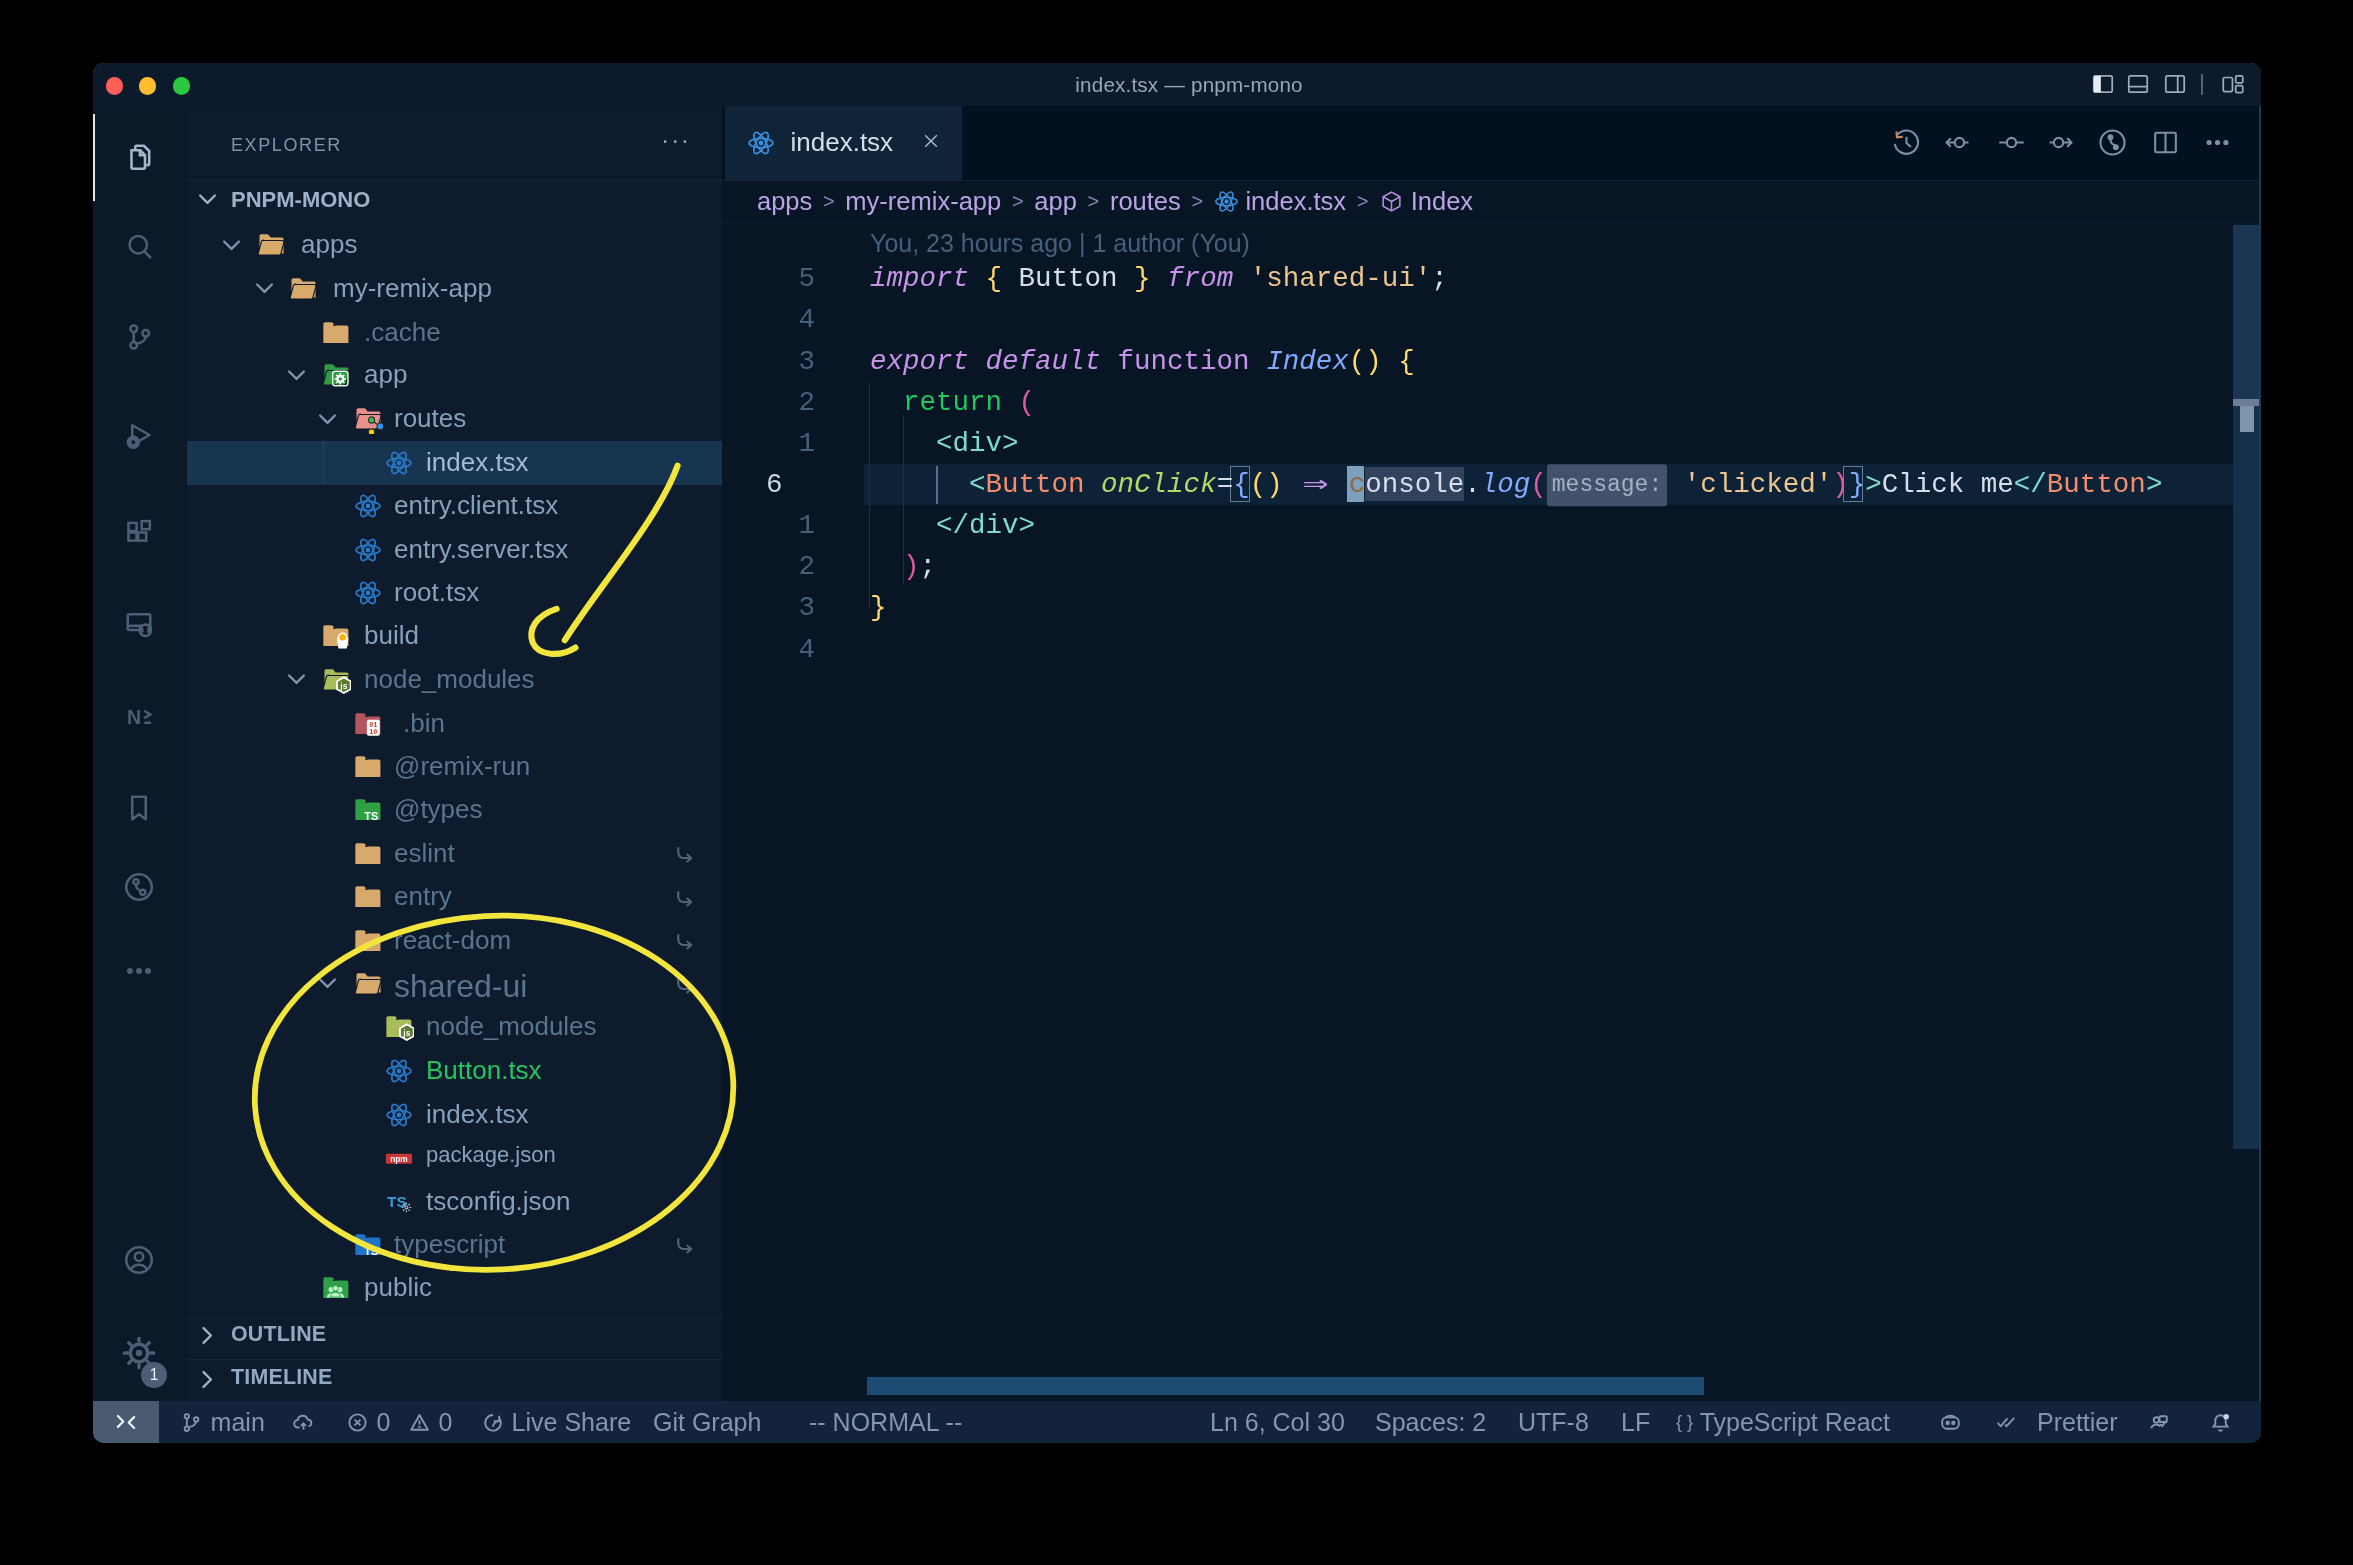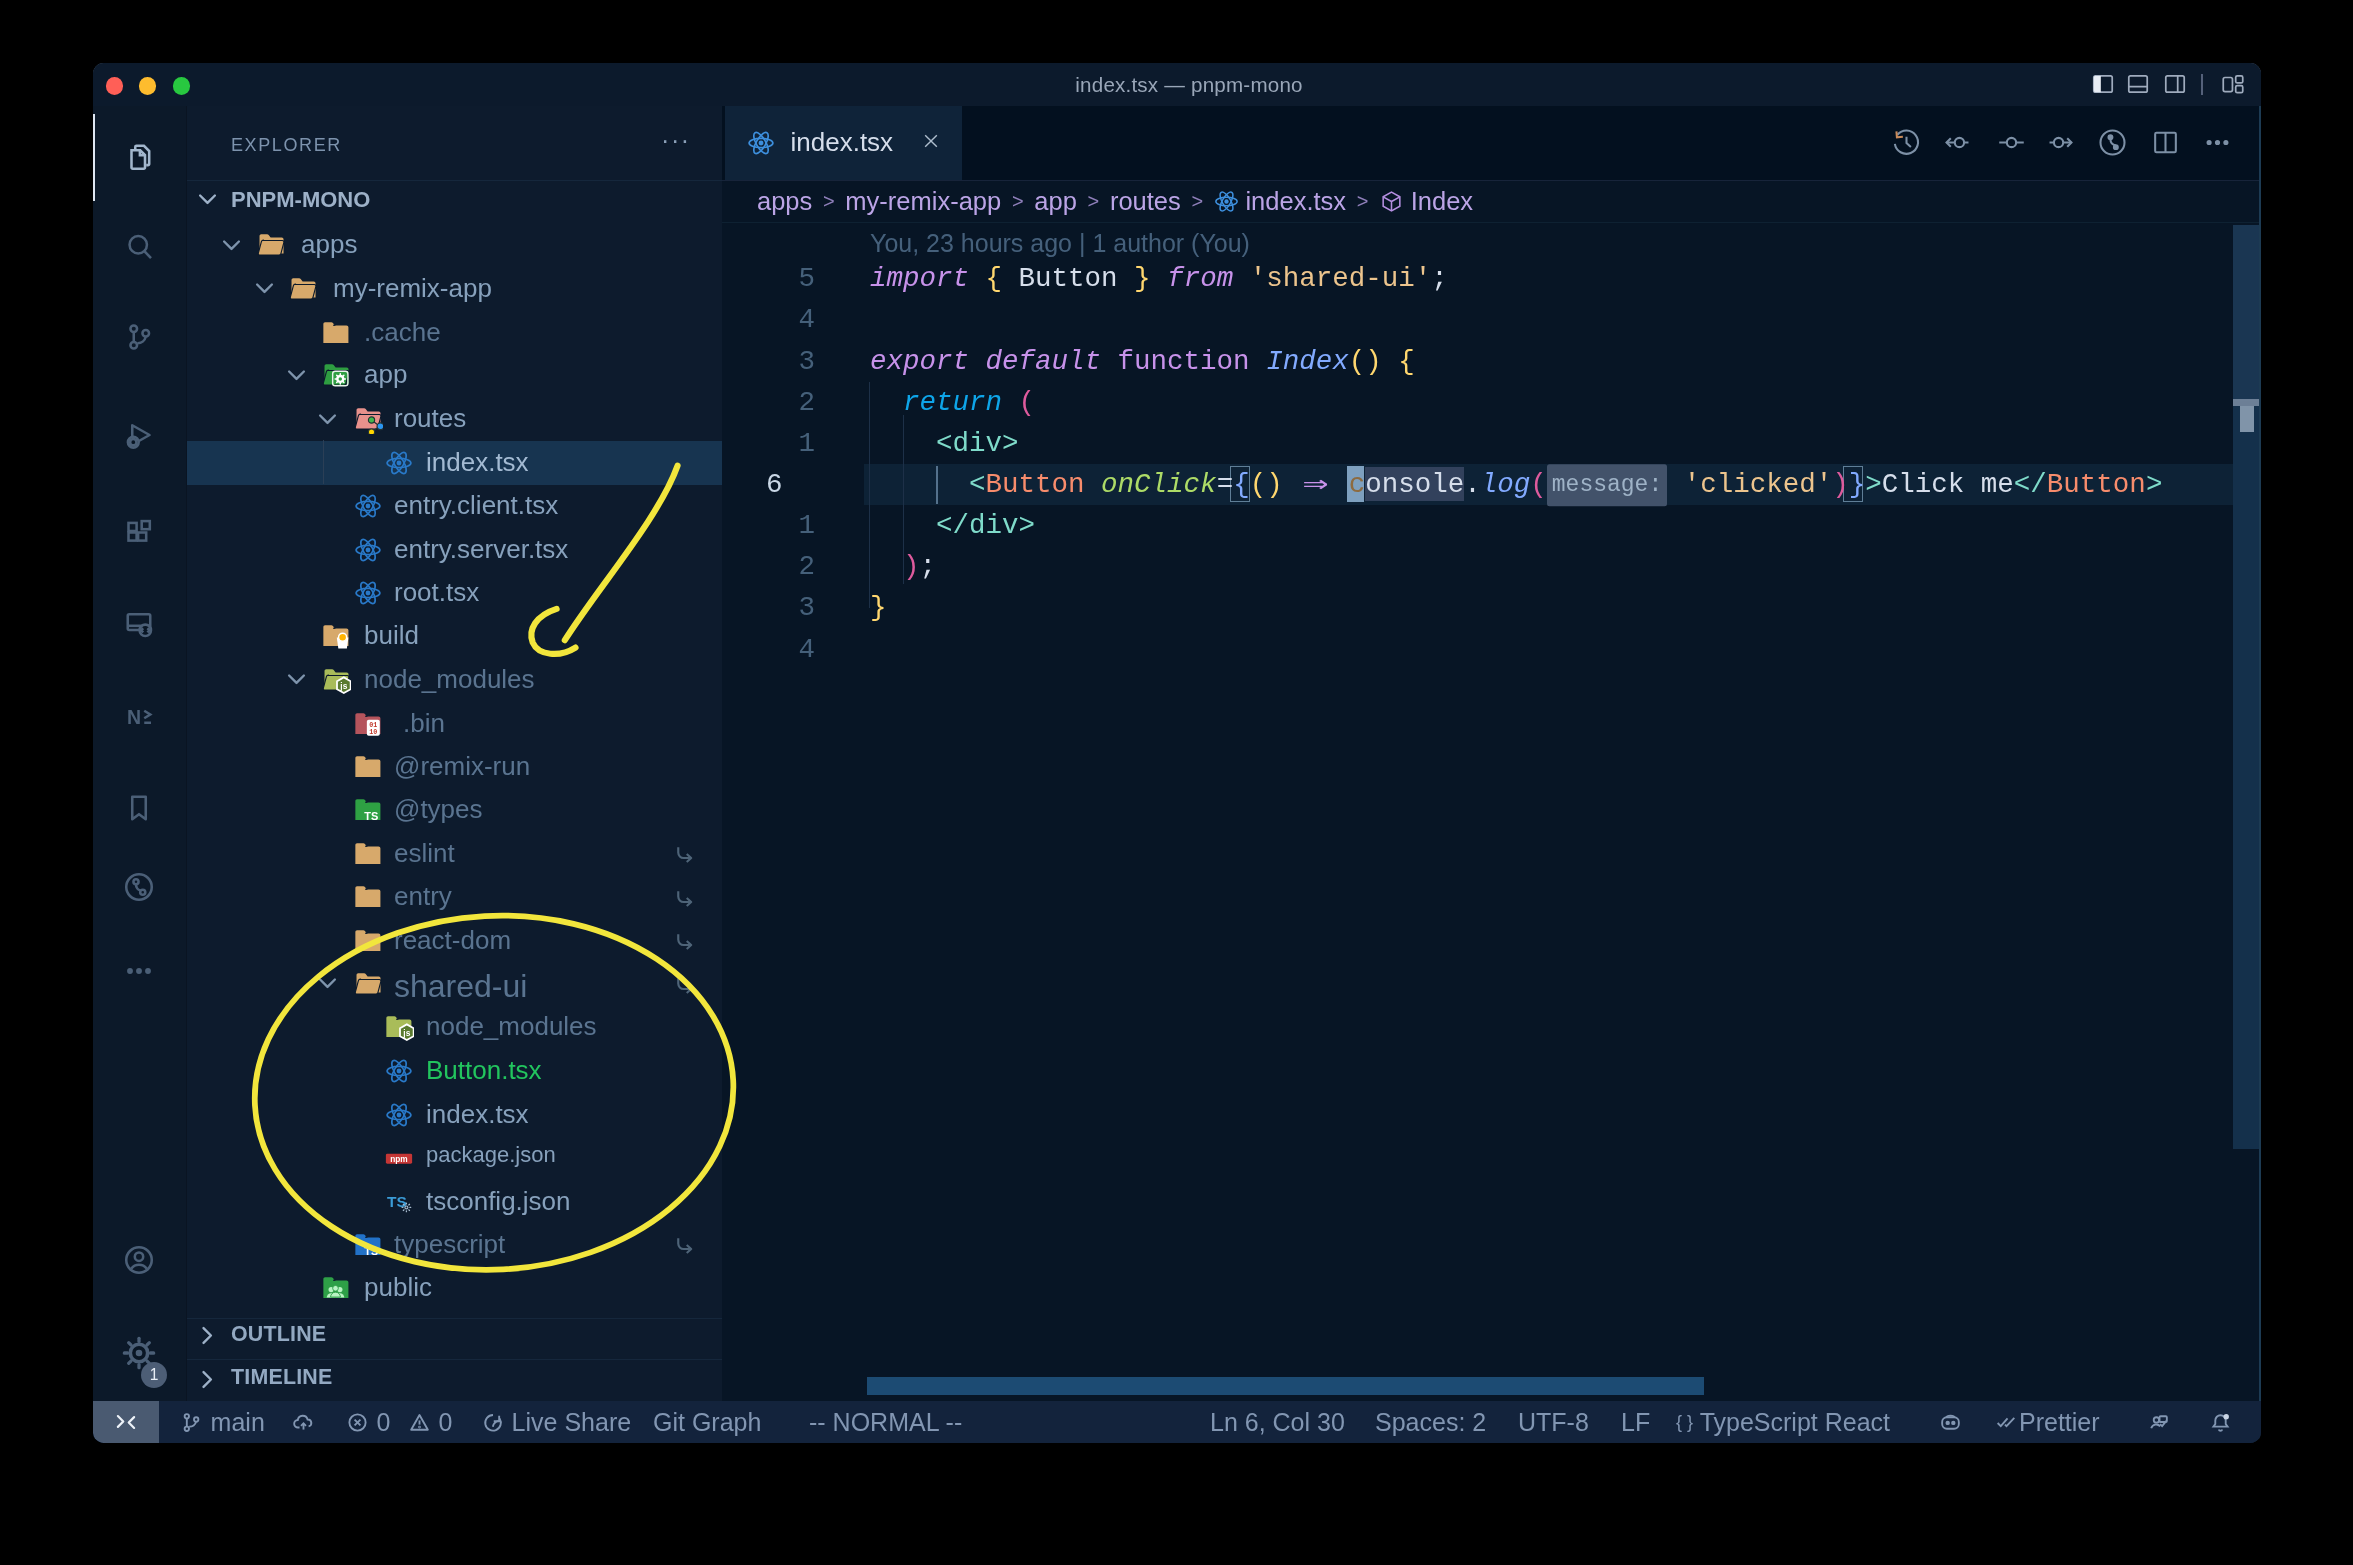--- a/index.html
+++ b/index.html
@@ -627,21 +627,21 @@
 <div class="a mono" style="left:35px;top:276px;width:58px;text-align:right;color:#45607a">2</div>
 <div class="a mono" style="left:35px;top:317px;width:58px;text-align:right;color:#45607a">1</div>
 <div class="a mono" style="left:44px;top:358px;color:#c9d7e6">6</div>
 <div class="a mono" style="left:35px;top:399px;width:58px;text-align:right;color:#45607a">1</div>
 <div class="a mono" style="left:35px;top:440px;width:58px;text-align:right;color:#45607a">2</div>
 <div class="a mono" style="left:35px;top:481px;width:58px;text-align:right;color:#45607a">3</div>
 <div class="a mono" style="left:35px;top:523px;width:58px;text-align:right;color:#45607a">4</div>
 <div class="a" style="left:148px;top:123px;font-size:25px;color:#45607b">You, 23 hours ago | 1 author (You)</div>
 <div class="a mono" style="left:148px;top:152px"><span style="color:#c792ea;font-style:italic;">import</span><span style="color:#d6deeb;"> </span><span style="color:#ffd76f;">{</span><span style="color:#d6deeb;"> Button </span><span style="color:#ffd76f;">}</span><span style="color:#d6deeb;"> </span><span style="color:#c792ea;font-style:italic;">from</span><span style="color:#d6deeb;"> </span><span style="color:#ecc48d;">'shared-ui'</span><span style="color:#d6deeb;">;</span></div>
 <div class="a mono" style="left:148px;top:235px"><span style="color:#c792ea;font-style:italic;">export</span><span style="color:#d6deeb;"> </span><span style="color:#c792ea;font-style:italic;">default</span><span style="color:#d6deeb;"> </span><span style="color:#c792ea;">function</span><span style="color:#d6deeb;"> </span><span style="color:#82aaff;font-style:italic;">Index</span><span style="color:#ffd76f;">()</span><span style="color:#d6deeb;"> </span><span style="color:#ffd76f;">{</span></div>
-<div class="a mono" style="left:148px;top:276px"><span style="color:#d6deeb;">  </span><span style="color:#0ea5e9;font-style:italic;">return</span><span style="color:#d6deeb;"> </span><span style="color:#de5b9d;">(</span></div>
+<div class="a mono" style="left:148px;top:276px"><span style="color:#d6deeb;">  </span><span style="color:#22c55e;">return</span><span style="color:#d6deeb;"> </span><span style="color:#de5b9d;">(</span></div>
 <div class="a mono" style="left:148px;top:317px"><span style="color:#d6deeb;">    </span><span style="color:#7fdbca;">&lt;</span><span style="color:#7fdbca;">div</span><span style="color:#7fdbca;">&gt;</span></div>
 <div class="a mono" style="left:148px;top:358px"><span style="color:#d6deeb;">      </span><span style="color:#7fdbca;">&lt;</span><span style="color:#f78c6c;">Button</span><span style="color:#d6deeb;"> </span><span style="color:#addb67;font-style:italic;">onClick</span><span style="color:#d6deeb;">=</span><span style="color:#82aaff;">{</span><span style="color:#ffd76f;">()</span><span style="color:#d6deeb;"> </span><span style="display:inline-block;width:33px;text-align:center;color:#c792ea;transform:scaleX(1.55)">⇒</span><span style="color:#d6deeb;"> </span><span style="color:#8d6b40">c</span><span style="color:#d6deeb;">onsole</span><span style="color:#d6deeb;">.</span><span style="color:#82aaff;font-style:italic;">log</span><span style="color:#de5b9d;">(</span><span style="display:inline-block;background:#42526a;color:#9fb3c7;font-size:23px;border-radius:2.5px;padding:0.8px 5px 0;transform:translateY(-0.8px)">message:</span><span style="color:#d6deeb;"> </span><span style="color:#ecc48d;">'clicked'</span><span style="color:#de5b9d;">)</span><span style="color:#82aaff;">}</span><span style="color:#7fdbca;">&gt;</span><span style="color:#d6deeb;">Click me</span><span style="color:#7fdbca;">&lt;/</span><span style="color:#f78c6c;">Button</span><span style="color:#7fdbca;">&gt;</span></div>
 <div class="a mono" style="left:148px;top:399px"><span style="color:#d6deeb;">    </span><span style="color:#7fdbca;">&lt;/</span><span style="color:#7fdbca;">div</span><span style="color:#7fdbca;">&gt;</span></div>
 <div class="a mono" style="left:148px;top:440px"><span style="color:#d6deeb;">  </span><span style="color:#de5b9d;">)</span><span style="color:#d6deeb;">;</span></div>
 <div class="a mono" style="left:148px;top:481px"><span style="color:#ffd76f;">}</span></div>
 <div class="a" style="left:145px;top:1271px;width:837px;height:18px;background:#1c4b73"></div>
 <div class="a" style="left:1511px;top:119px;width:27px;height:924px;background:#14304b"></div>
 <div class="a" style="left:1511px;top:119px;width:27px;height:176px;background:rgba(160,185,210,.05)"></div>
 <div class="a" style="left:1511px;top:293px;width:27px;height:6.6px;background:rgba(130,148,169,.8)"></div>
 <div class="a" style="left:1518px;top:300px;width:14px;height:26px;background:#8094a9"></div>
@@ -731,21 +731,21 @@
 <div class="a" style="left:1845px;top:0;height:42px;display:flex;align-items:center;gap:6.6px">
         <svg width="25" height="25" viewBox="0 0 24 24">
           <g fill="none" stroke="#8296b2" stroke-width="1.8">
             <rect x="4" y="7" width="16" height="11" rx="4.5"></rect>
             <circle cx="9.3" cy="12.4" r="1.2" fill="#8296b2"></circle>
             <circle cx="14.7" cy="12.4" r="1.2" fill="#8296b2"></circle>
             <path d="M8 7.2 c.5-2.4 7.5-2.4 8 0"></path>
           </g>
         </svg>
       </div>
-<div class="a" style="left:1901px;top:0;height:42px;display:flex;align-items:center;gap:0">
+<div class="a" style="left:1901px;top:0;height:42px;display:flex;align-items:center;gap:18px">
         <svg width="25" height="25" viewBox="0 0 24 24">
           <g fill="none" stroke="#8296b2" stroke-width="1.8">
             <path d="M3.5 12.5 6.5 15.5 13 8"></path>
             <path d="M10.5 14 12 15.5 19.5 7.5"></path>
           </g>
         </svg>
         <span>Prettier</span>
       </div>
 <div class="a" style="left:2053px;top:0;height:42px;display:flex;align-items:center;gap:6.6px">
         <svg width="25" height="25" viewBox="0 0 24 24">

